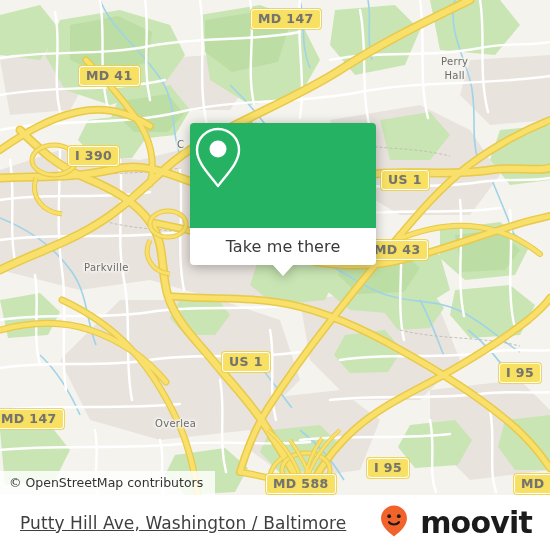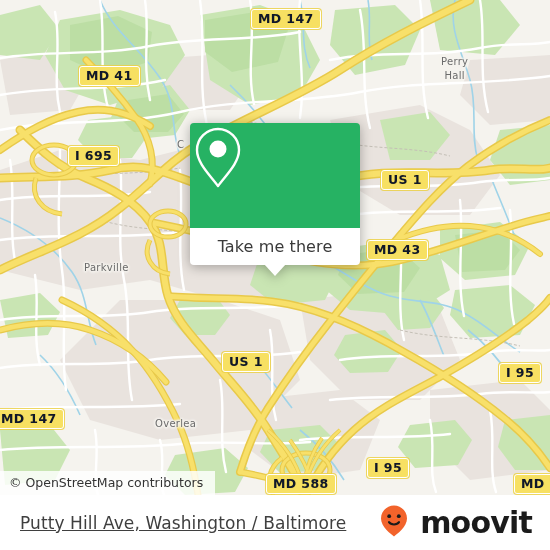--- a/index.html
+++ b/index.html
@@ -30,37 +30,37 @@
     pointer-events:none;
   }
   .place-label.two-line{line-height:14px;text-align:center;}
 
   
   .shield{
     position:absolute;
     background:#f7e062;
     border:1.5px solid #ffffff;
     border-radius:3px;
-    color:#0f172a;
+    color:#737373;
     font-family:"DejaVu Sans", sans-serif;
     font-size:12.5px;
     font-weight:bold;
     letter-spacing:.4px;
     padding:1px 6px 2px 6px;
     line-height:15px;
     white-space:nowrap;
     box-shadow:0 0 0 1px rgba(235,208,70,.85);
     text-shadow:0 0 1px rgba(190,160,20,.35);
   }
 
   
   .popup{
     position:absolute;
     left:190px;top:123px;
-    width:170px;
+    width:186px;
     border-radius:4px;
     overflow:visible;
     filter:drop-shadow(0 2px 6px rgba(0,0,0,.30));
   }
   .popup-top{
     background:#26b263;
     height:105px;
     border-radius:4px 4px 0 0;
     display:flex;align-items:center;justify-content:center;
   }
@@ -322,21 +322,21 @@
     <div class="place-label two-line" style="left:441px;top:55px;">
       <div>Perry</div>
       <div>Hall</div>
     </div>
     <div class="place-label" style="left:84px;top:262px;">Parkville</div>
     <div class="place-label" style="left:155px;top:418px;">Overlea</div>
     <div class="place-label" style="left:177px;top:139px;">C</div>
 
     <div class="shield" style="left:251px;top:9px;">MD 147</div>
     <div class="shield" style="left:79px;top:66px;text-align:center;">MD 41</div>
-    <div class="shield" style="left:68px;top:146px;">I 695</div>
+    <div class="shield" style="left:68px;top:146px;">I 390</div>
     <div class="shield" style="left:381px;top:170px;">US 1</div>
     <div class="shield" style="left:367px;top:240px;">MD 43</div>
     <div class="shield" style="left:222px;top:352px;">US 1</div>
     <div class="shield" style="left:499px;top:363px;">I 95</div>
     <div class="shield" style="left:-6px;top:409px;">MD 147</div>
     <div class="shield" style="left:266px;top:474px;">MD 588</div>
     <div class="shield" style="left:367px;top:458px;">I 95</div>
     <div class="shield" style="left:514px;top:474px;">MD 7</div>
 
     <div class="popup">

